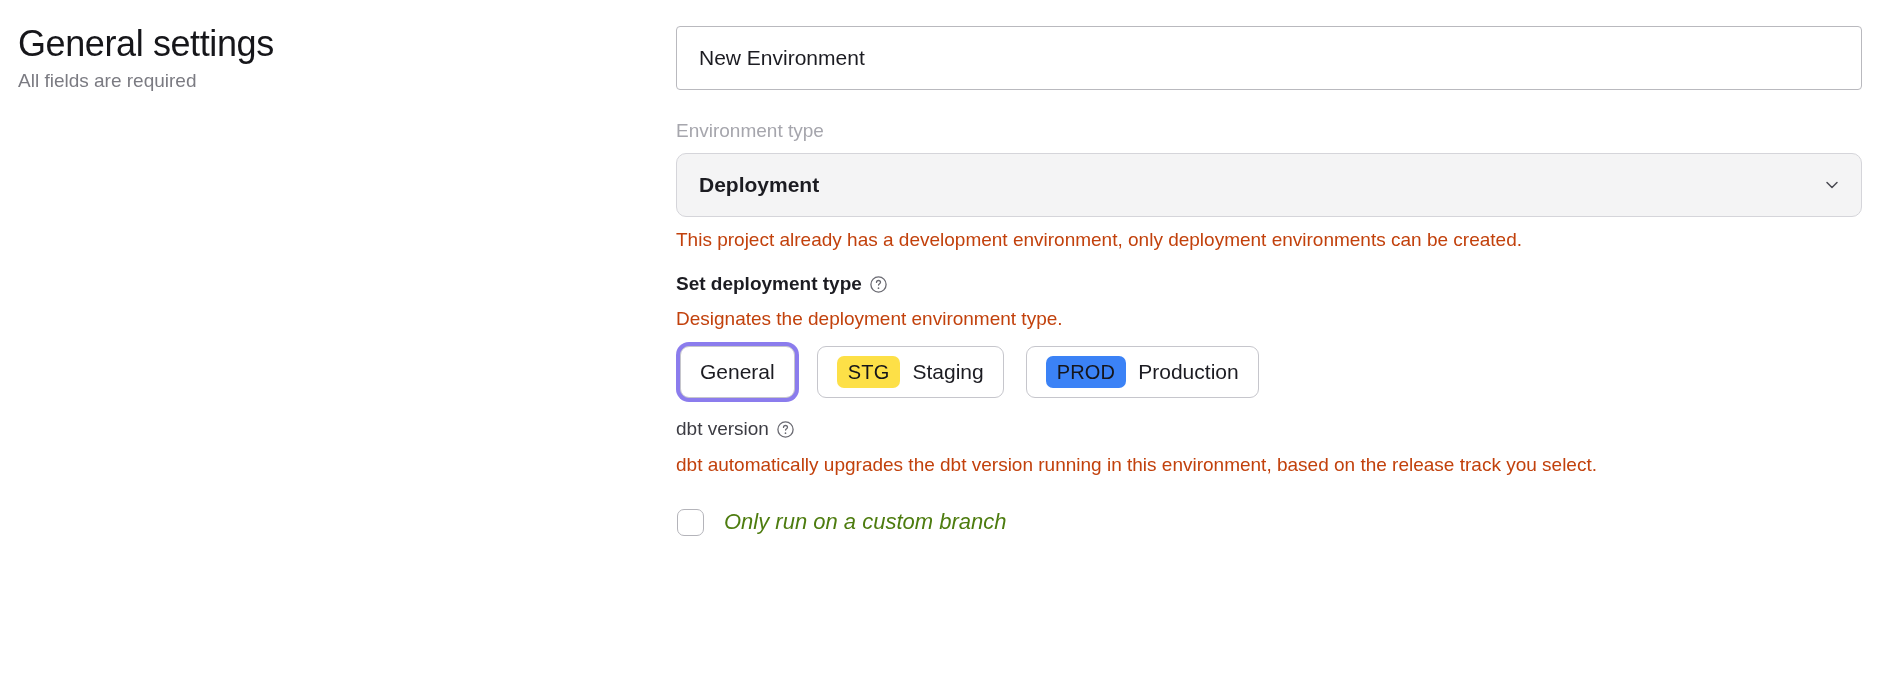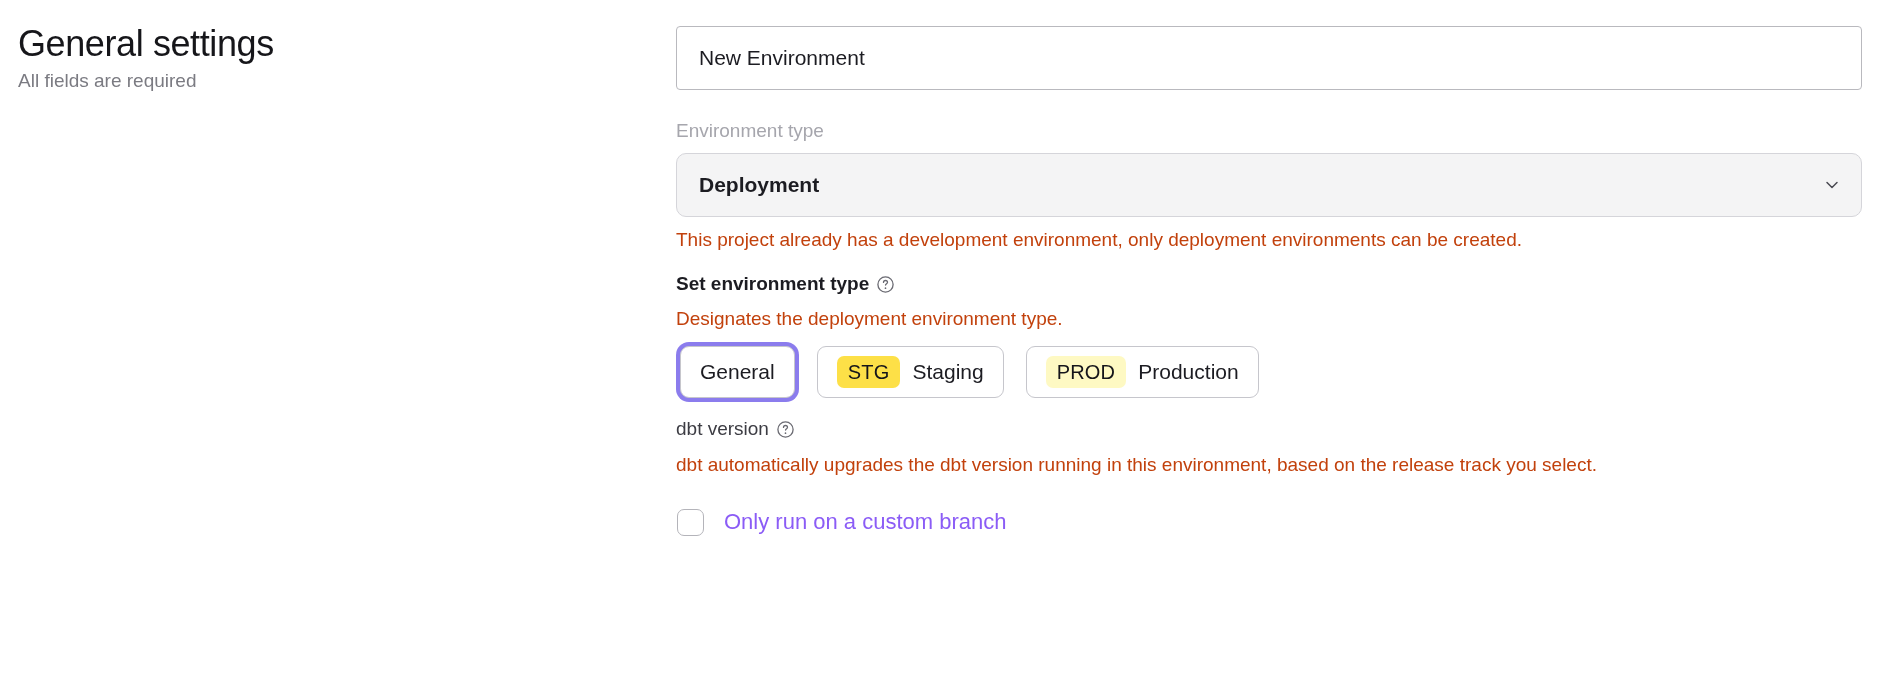--- a/index.html
+++ b/index.html
@@ -165,21 +165,21 @@
     justify-content: center;
     height: 32px;
     padding: 0 11px;
     border-radius: 7px;
     font-size: 20px;
     font-weight: 400;
     letter-spacing: 0.2px;
     color: #15151a;
   }
   .badge-stg { background: #fde047; }
-  .badge-prod { background: #fef9c3; }
+  .badge-prod { background: #3b82f6; }
 
   
   .check-row {
     display: flex;
     align-items: center;
     gap: 20px;
     margin-top: 30px;
     padding-left: 1px;
   }
   .checkbox {
@@ -187,22 +187,23 @@
     height: 27px;
     flex: 0 0 27px;
     border: 1.6px solid #b4b4ba;
     border-radius: 7px;
     background: #ffffff;
     cursor: pointer;
   }
   .check-label {
     font-size: 22px;
     line-height: 28px;
-    color: #8b5cf6;
-    cursor: pointer;
+    color: #4d7c0f;
+    cursor: pointer;
+    font-style: italic;
   }
 </style>
 </head>
 <body>
 
 <div class="page">
 
   <div class="left-col">
     <h1 class="page-title">General settings</h1>
     <p class="page-subtitle">All fields are required</p>
@@ -226,21 +227,21 @@
           </svg>
         </span>
       </div>
       <div class="helper-text">This project already has a development environment, only deployment environments can be created.</div>
     </div>
 
     <div class="spacer-md"></div>
 
     <div>
       <div class="field-label bold">
-        <span>Set environment type</span>
+        <span>Set deployment type</span>
         <span class="help-icon">
           <svg width="19" height="19" viewBox="0 0 19 19" fill="none">
             <circle cx="9.5" cy="9.5" r="7.6" stroke="#6a6a72" stroke-width="1.3"></circle>
             <path d="M7.5 7.4c0-1.1.9-1.9 2-1.9s2 .8 2 1.85c0 1.3-1.6 1.4-1.95 2.65" stroke="#6a6a72" stroke-width="1.3" stroke-linecap="round" fill="none"></path>
             <circle cx="9.5" cy="13.2" r="0.85" fill="#6a6a72"></circle>
           </svg>
         </span>
       </div>
       <div class="helper-text" style="margin-top:0;">Designates the deployment environment type.</div>
 

